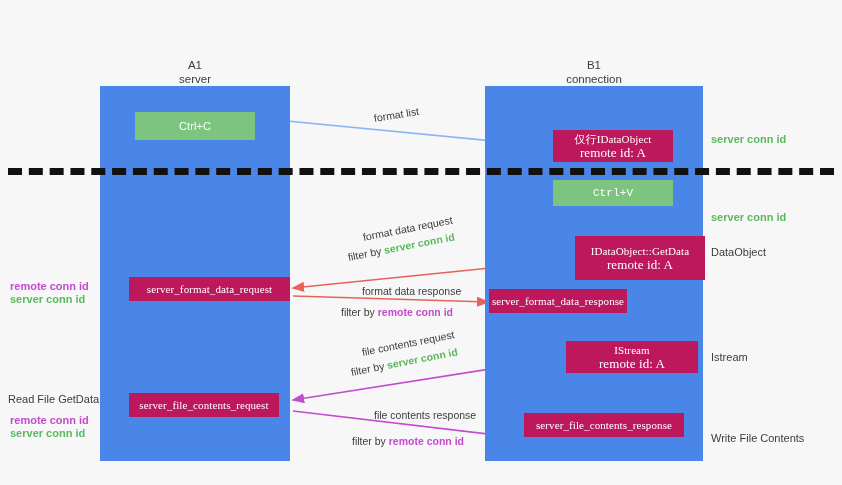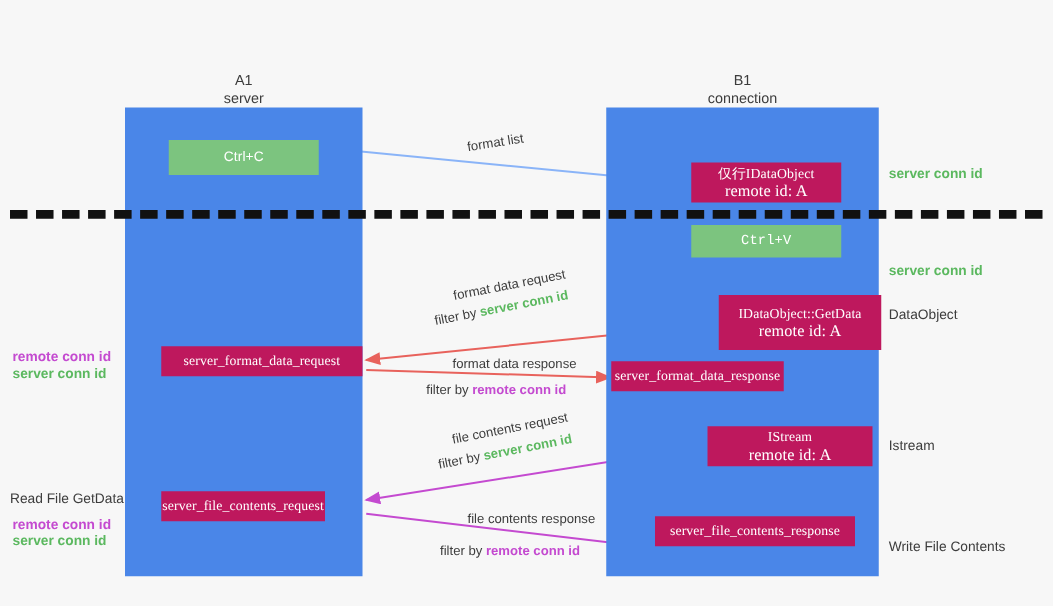--- a/index.html
+++ b/index.html
@@ -167,21 +167,21 @@
 </div>
 
 <div class="abs node orange" style="left:129px; top:277px; width:161px; height:24px;">
   <span>server_format_data_request</span>
 </div>
 
 <div class="abs node orange" style="left:489px; top:289px; width:138px; height:24px;">
   <span>server_format_data_response</span>
 </div>
 
-<div class="abs node orange" style="left:129px; top:393px; width:131px; height:24px;">
+<div class="abs node orange" style="left:129px; top:393px; width:150px; height:24px;">
   <span>server_file_contents_request</span>
 </div>
 
 <div class="abs node orange" style="left:524px; top:413px; width:160px; height:24px;">
   <span>server_file_contents_response</span>
 </div>
 
 <div class="abs divider"></div>
 
 <div class="abs edge-label rot-up" style="left:374px; top:112px;">

